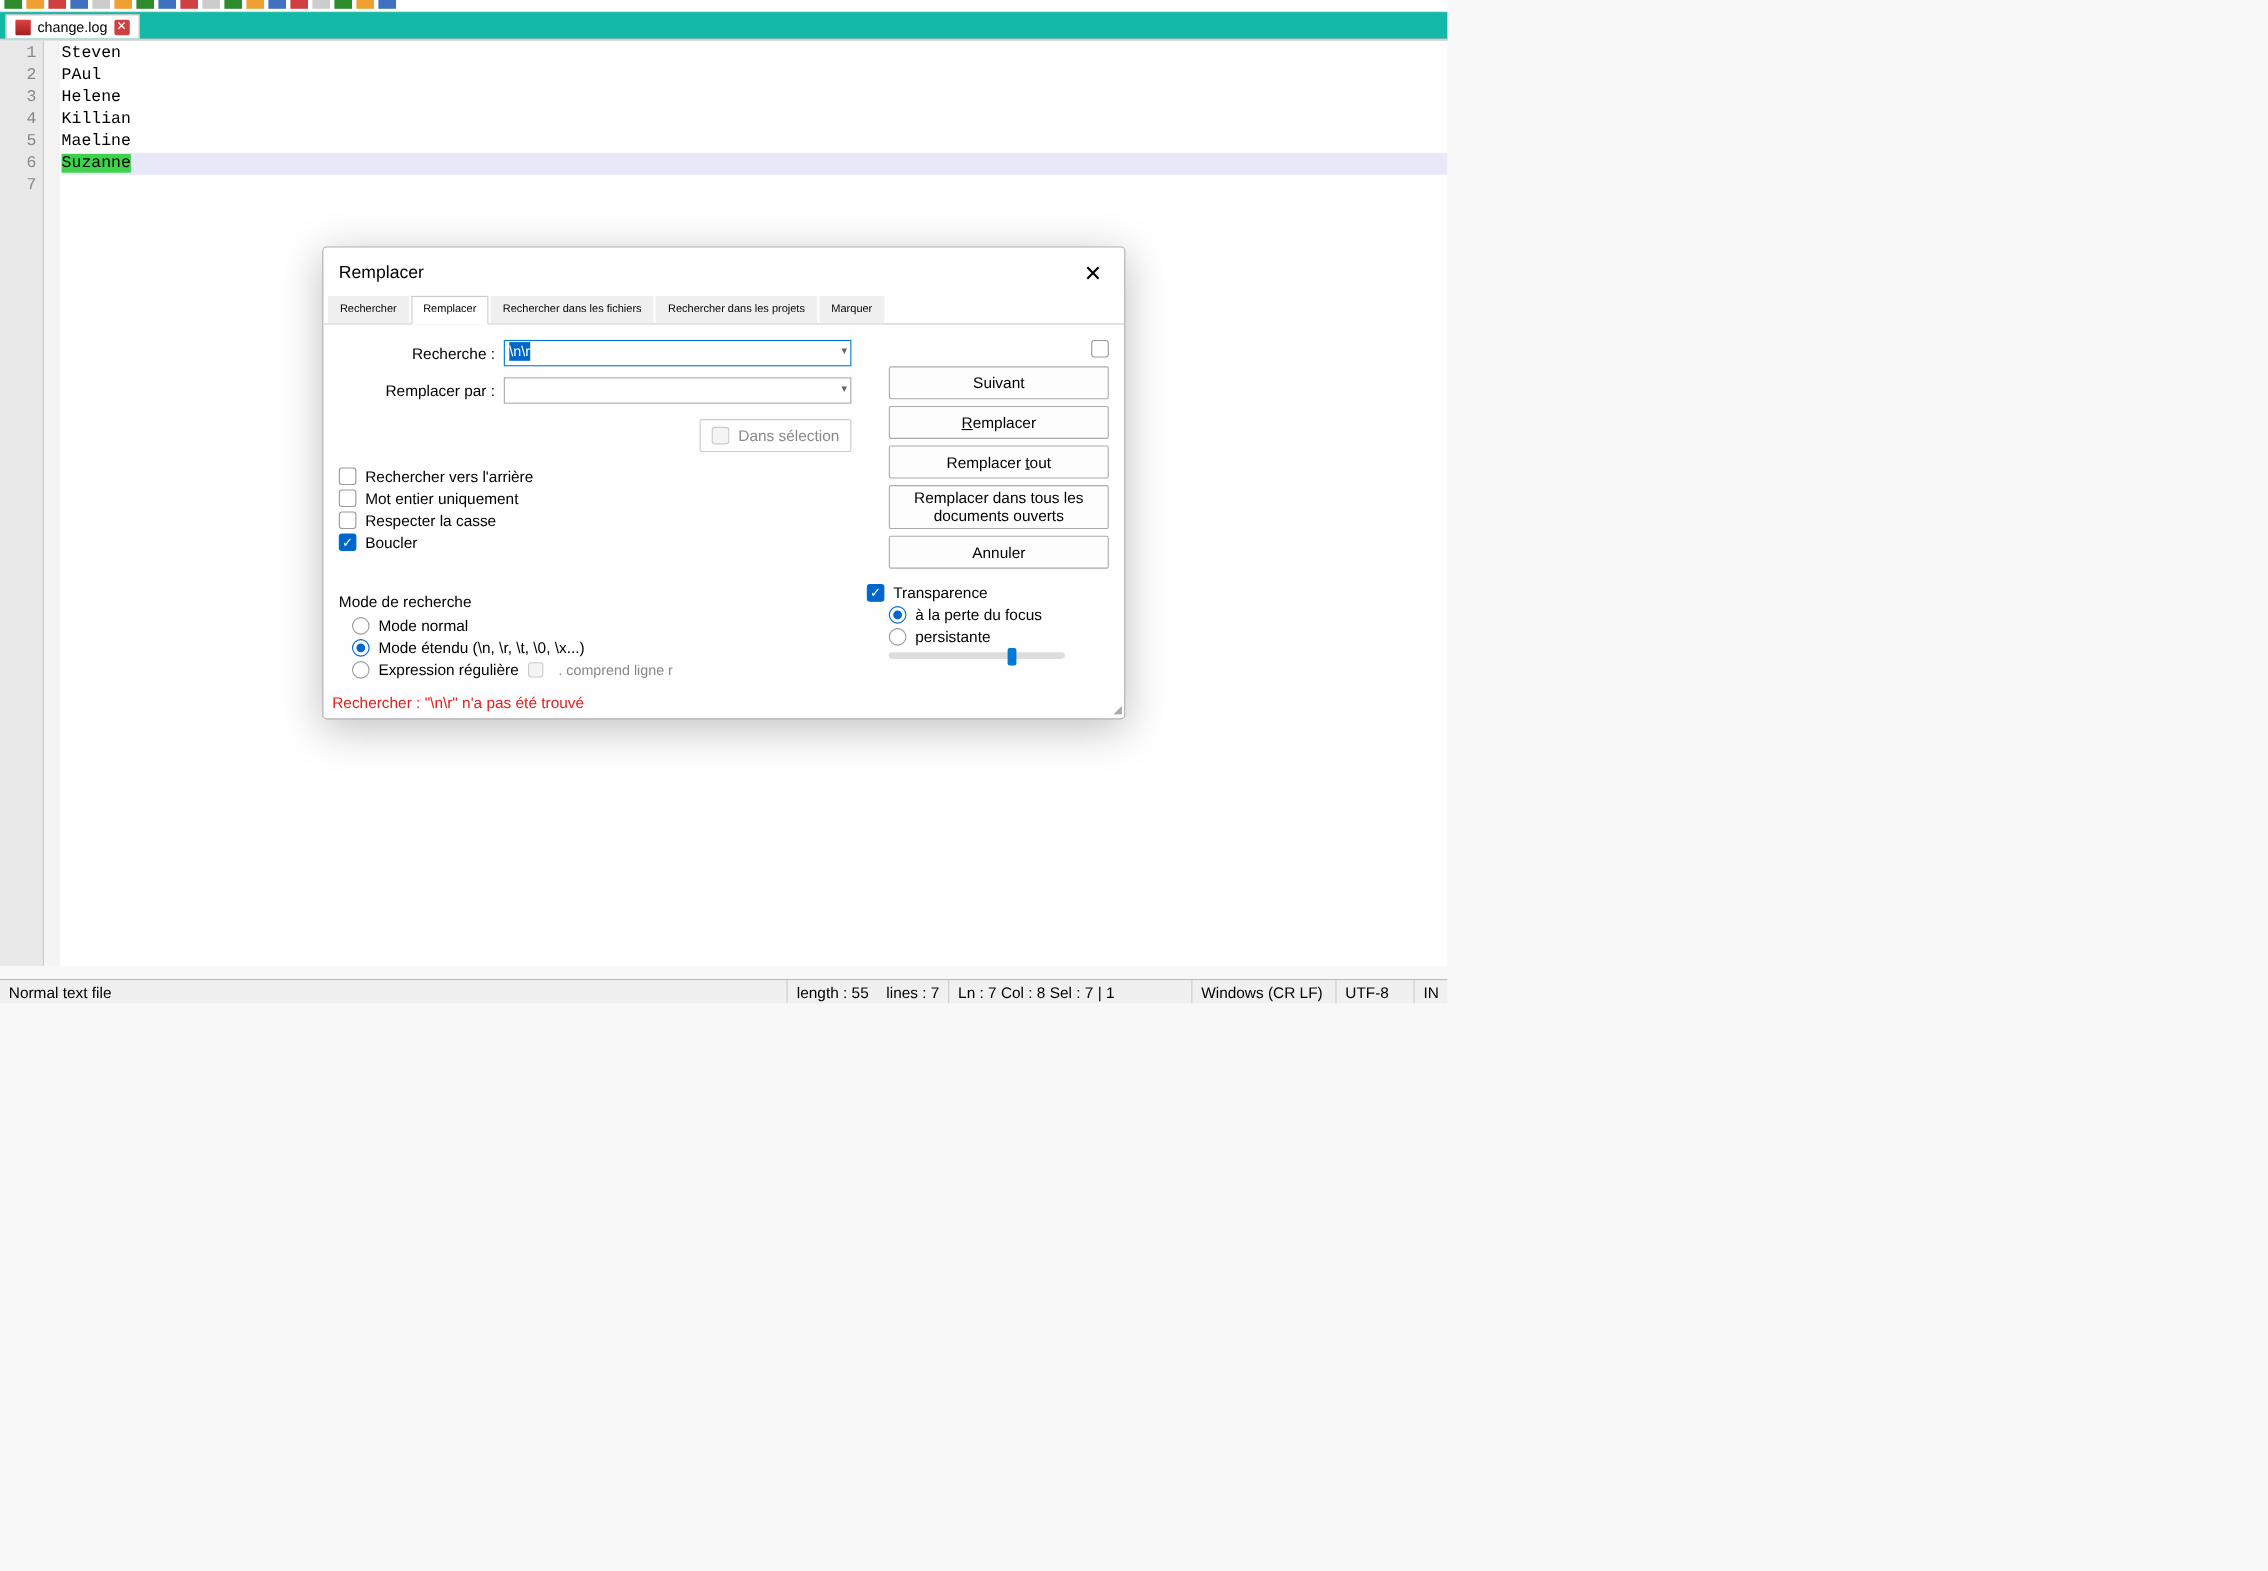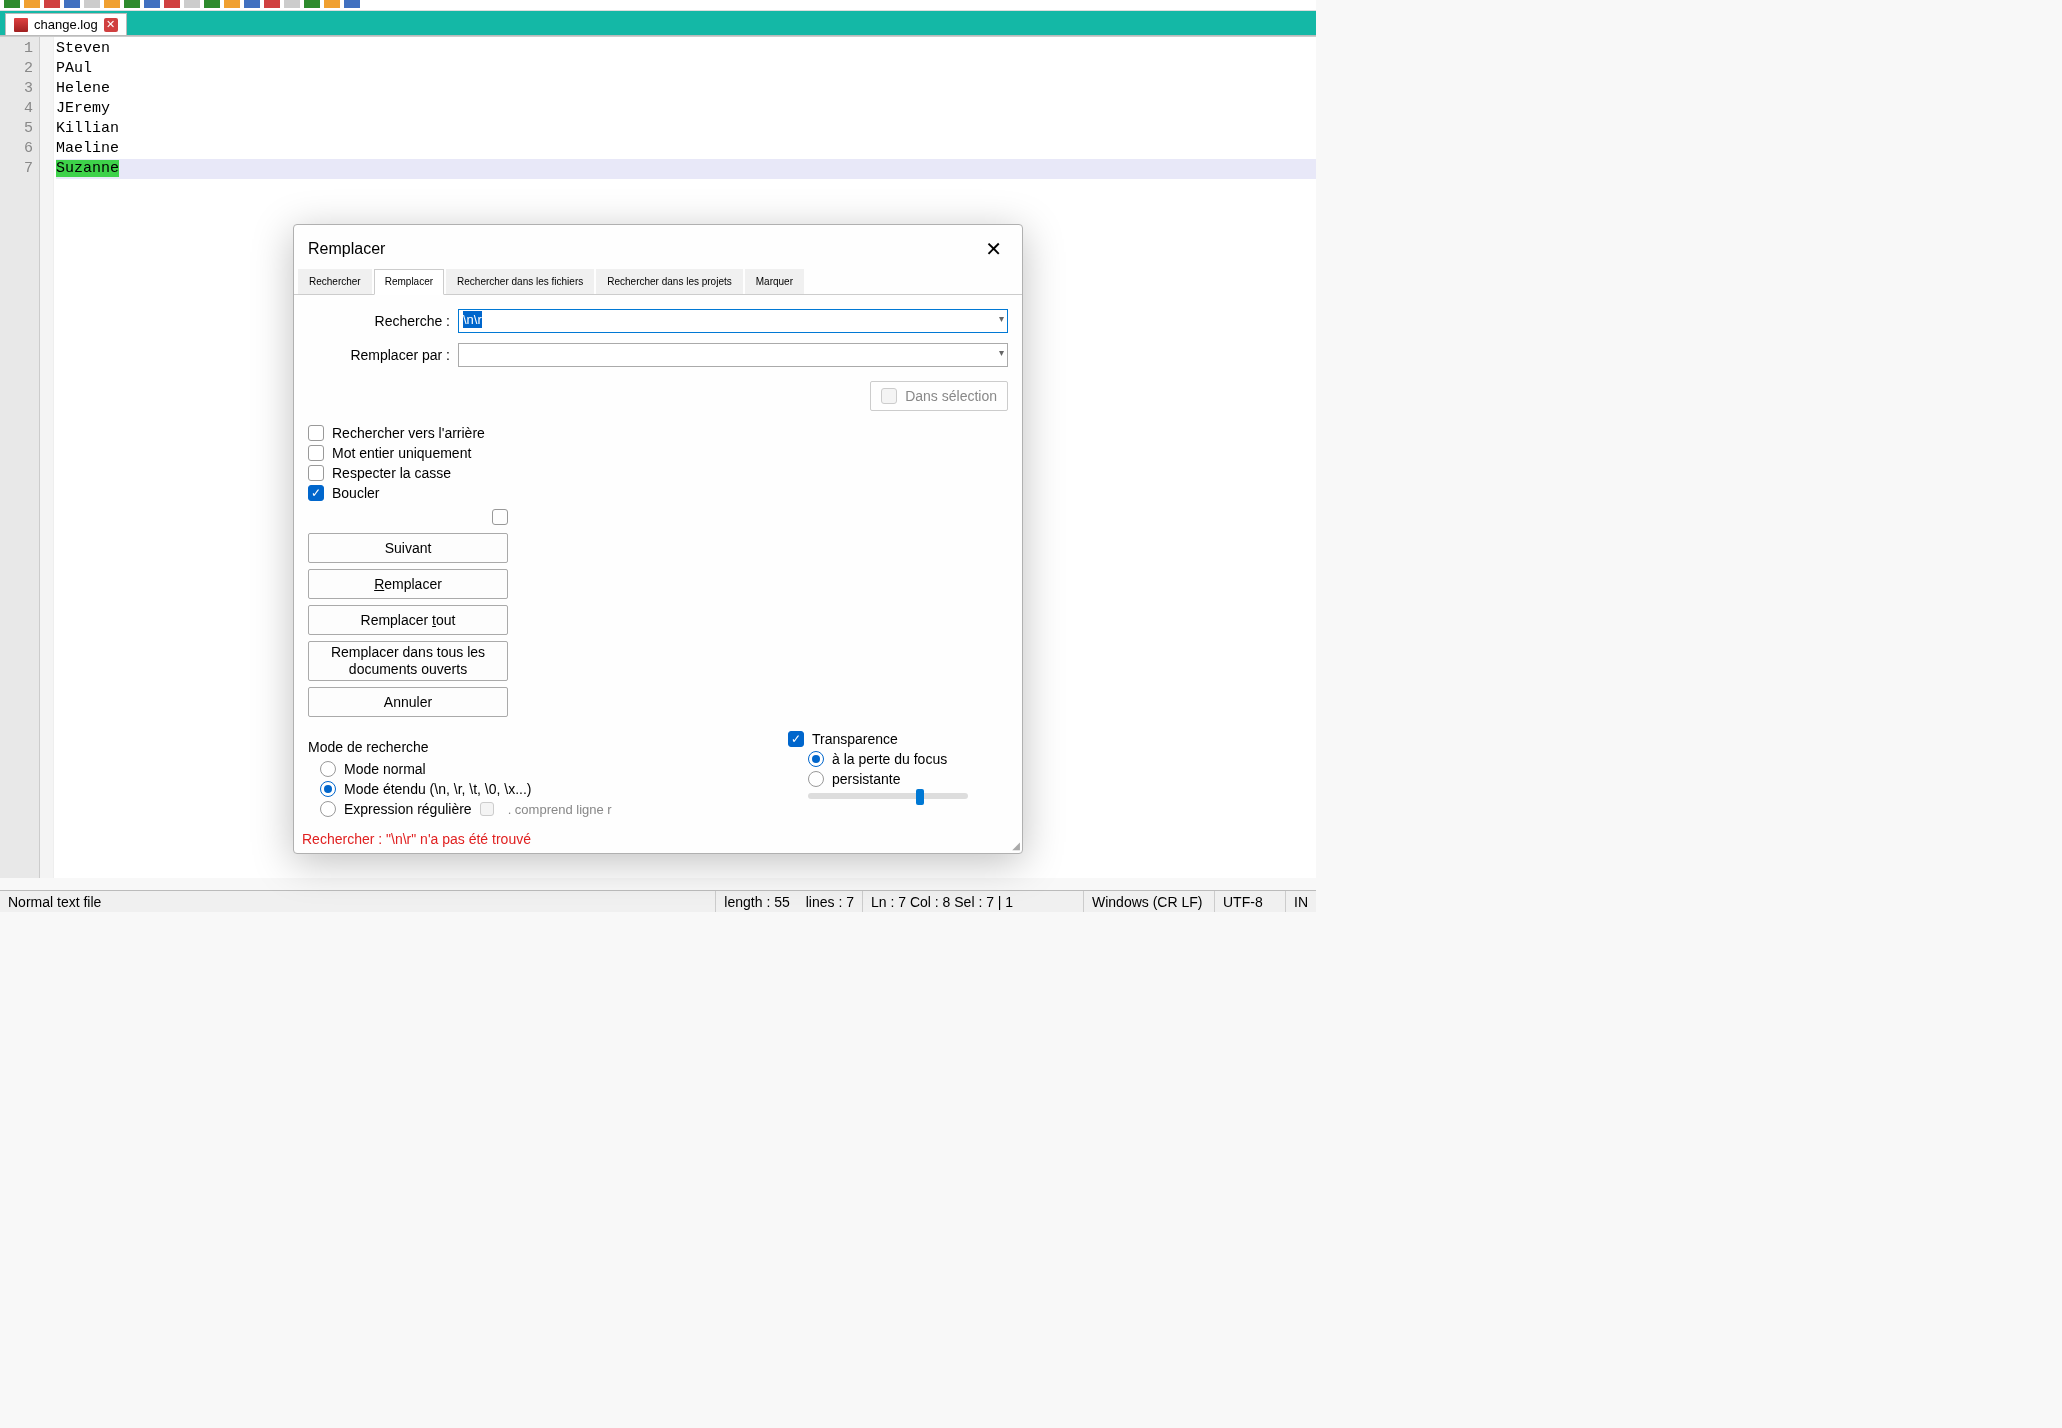--- a/index.html
+++ b/index.html
@@ -33,21 +33,21 @@
 .sb-grow { flex: 1; }
 
 
 .dialog { position: absolute; left: 293px; top: 224px; width: 730px; background: #fefefe; border: 1px solid #b0b0b0; border-radius: 4px; box-shadow: 0 8px 40px rgba(0,0,0,0.25); }
 .dlg-title { padding: 12px 14px 8px; font-size: 16px; display:flex; justify-content:space-between; align-items:center;}
 .dlg-close { font-size: 20px; cursor: pointer; line-height: 1; padding: 2px 6px; }
 .dlg-tabs { display: flex; border-bottom: 1px solid #ccc; padding-left: 4px; gap: 2px; }
 .dlg-tab { padding: 6px 10px; font-size: 10px; background: #f0f0f0; border: 1px solid transparent; cursor: pointer; }
 .dlg-tab.active { background: #fff; border: 1px solid #ccc; border-bottom: 1px solid #fff; margin-bottom: -1px; }
 
-.dlg-body { padding: 14px 14px 10px; display: flex; gap: 4px; flex-direction: column; }
+.dlg-body { padding: 14px 14px 10px; display: flex; gap: 34px; }
 .dlg-left { flex: 1; }
 .dlg-right { width: 200px; display: flex; flex-direction: column; gap: 6px; }
 
 .form-row { display: flex; align-items: center; margin-bottom: 10px; }
 .form-label { width: 150px; text-align: right; padding-right: 8px; font-size: 14px; }
 .combo { flex: 1; position: relative; }
 .combo input { width: 100%; height: 24px; border: 1px solid #0078d4; padding: 2px 24px 2px 4px; font-size: 13px; background:#fff; }
 .combo input.plain { border: 1px solid #aaa; }
 .combo .caret { position: absolute; right: 4px; top: 4px; font-size: 10px; color: #666; pointer-events: none; }
 
@@ -121,21 +121,20 @@
       <div>4</div>
       <div>5</div>
       <div>6</div>
       <div>7</div>
     </div>
   <div class="fold-col"></div>
   <div class="textarea" id="textarea">
       <div class="line">Steven</div>
       <div class="line">PAul</div>
       <div class="line">Helene</div>
-      <div class="line">JEremy</div>
       <div class="line">Killian</div>
       <div class="line">Maeline</div>
       <div class="line current-line"><span class="hl">Suzanne</span></div>
     </div>
 </div>
 
 <div class="statusbar">
   <span class="sb-cell">Normal text file</span>
   <span class="sb-grow"></span>
   <span class="sb-sep"></span>

